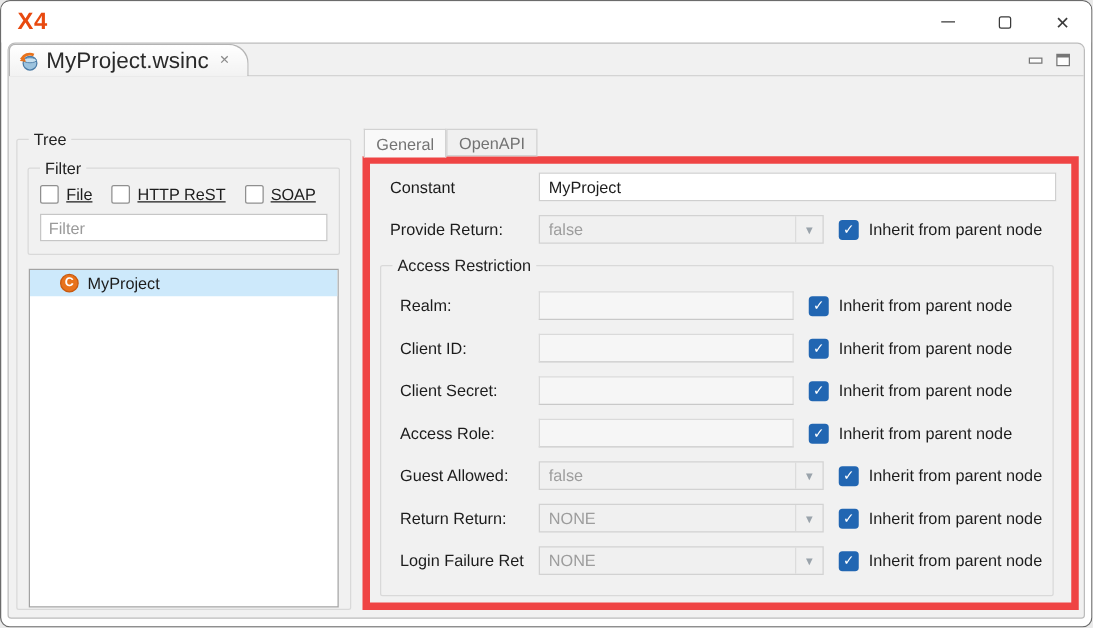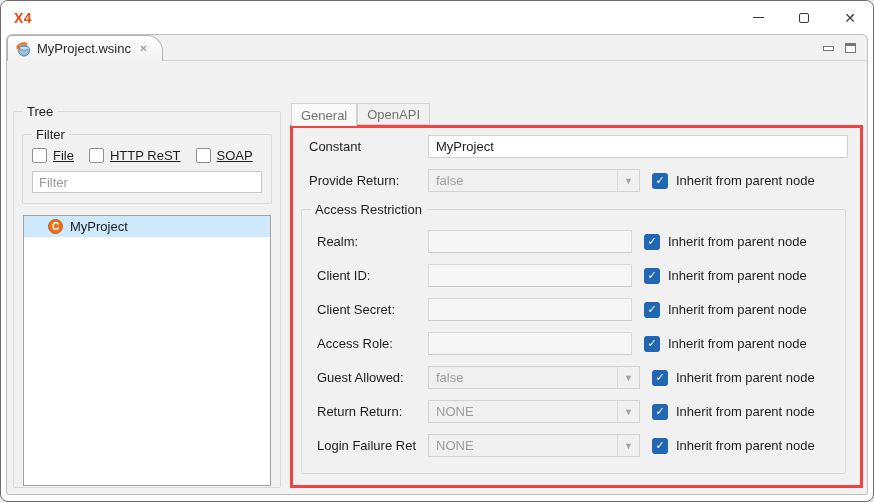--- a/index.html
+++ b/index.html
@@ -4,37 +4,37 @@
 <style>
   * { margin:0; padding:0; box-sizing:border-box; }
   html,body { width:874px; height:502px; background:#e9e9e9; }
   body { font-family:"Liberation Sans","DejaVu Sans",sans-serif; font-size:13px; color:#1d1d1d; }
 
   .window { position:relative; width:874px; height:502px; background:#ffffff;
             border:1px solid #6b6b6b; border-radius:8px; overflow:hidden; }
 
   
   .titlebar { height:33px; display:flex; align-items:center; justify-content:space-between; background:#ffffff; }
-  .logo { margin-left:13px; font-size:14px; font-weight:800; color:#E8490F; letter-spacing:0.5px;text-align:center; }
+  .logo { margin-left:13px; font-size:19px; font-weight:800; color:#E8490F; letter-spacing:0.5px;text-align:center; }
   .win-controls { display:flex; height:33px; }
   .win-btn { width:46px; height:33px; display:flex; align-items:center; justify-content:center;
              color:#3a3a3a; font-size:13px; cursor:default; }
   .glyph-min { width:11px; height:0; border-top:1px solid #3a3a3a; }
   .glyph-max { width:10px; height:10px; border:1.2px solid #3a3a3a; border-radius:2px; }
   .glyph-close { font-size:14px; line-height:1; }
 
   
   .frame { position:absolute; left:5px; top:33px; width:862px; height:461px;
            background:#f1f1f1; border:1px solid #bcbcbc; border-radius:6px 6px 3px 3px; }
 
   .tabstrip { position:relative; height:26px; border-bottom:1px solid #d4d4d4; display:flex; }
   .editor-tab { height:26px; margin-bottom:-1px; display:flex; align-items:center; gap:6px;
                 padding:0 12px 0 7px; background:linear-gradient(#ffffff,#f2f2f2);
                 border:1px solid #b3b3b3; border-bottom:none; border-radius:5px 16px 0 0; z-index:2; }
-  .tab-title { font-size:13px; color:#2a2a2a; }
+  .tab-title { font-size:18px; color:#2a2a2a; }
   .tab-close { width:13px; height:13px; display:flex; align-items:center; justify-content:center;
                color:#8a8a8a; font-size:10px; border:1px solid transparent; border-radius:2px; }
   .view-controls { position:absolute; right:11px; top:8px; display:flex; gap:11px; align-items:center; }
   .vc-min { width:11px; height:5px; border:1px solid #767676; background:#fdfdfd; }
   .vc-max { width:11px; height:10px; border:1px solid #767676; border-top:3px solid #767676; background:#fdfdfd; }
 
   .content { position:absolute; left:0; top:27px; right:0; bottom:0;margin-top:36px; }
 
   
   .group { position:relative; border:1px solid #d9d9d9; border-radius:2px; }
@@ -56,28 +56,28 @@
   .node-icon { width:15px; height:15px; flex:none; border-radius:50%; background:#E8721C;
                border:1px solid #c85a10; color:#fff; font-size:10px; font-weight:bold;
                display:flex; align-items:center; justify-content:center; }
 
   
   .rp { position:absolute; left:283px; top:5px; right:4px; bottom:6px; }
   .rtabs { display:flex; height:22px; position:relative; z-index:2; margin-left:1px; }
   .rtab { padding:0 9px; display:flex; align-items:center; border:1px solid #d2d2d2;
           background:#f0f0f0; border-bottom:1px solid #d2d2d2; color:#737373; }
   .rtab.active { background:#f9f9f9; border-bottom:none; margin-bottom:-1px; }
-  .rpane { position:absolute; left:0; right:0; top:22px; bottom:0; border:3px solid #ef4444;
+  .rpane { position:absolute; left:0; right:0; top:22px; bottom:0; border:6px solid #ef4444;
            background:#f1f1f1; padding:7px 12px 12px 16px; }
 
   .frow { display:flex; align-items:center; height:23px; margin-bottom:11px; }
   .flabel { width:119px; flex:none; color:#1c1c1c; }
   .ctrl-text { width:204px; height:23px; flex:none; background:#f6f6f6;
                border:1px solid #dadada; border-bottom-color:#c9c9c9; }
-  .ctrl-select { width:212px; height:23px; flex:none; display:flex; align-items:center;
+  .ctrl-select { width:228px; height:23px; flex:none; display:flex; align-items:center;
                  background:#f0f0f0; border:1px solid #d2d2d2; color:#9d9d9d; }
   .ctrl-select .val { flex:1; padding-left:7px; overflow:hidden; white-space:nowrap; }
   .ctrl-select .arrow { width:22px; height:100%; display:flex; align-items:center; justify-content:center;
                         border-left:1px solid #dcdcdc; color:#9aa3ab; font-size:9px; }
   .constant-input { flex:1; height:23px; border:1px solid #cfcfcf; background:#fff;
                     padding:2px 7px; font:inherit; color:#1d1d1d; }
 
   .inherit { display:flex; align-items:center; gap:8px; margin-left:12px; }
   .cb-checked { width:16px; height:16px; flex:none; border-radius:3px; background:#2166B2;
                 color:#ffffff; font-size:11px; font-weight:bold;

